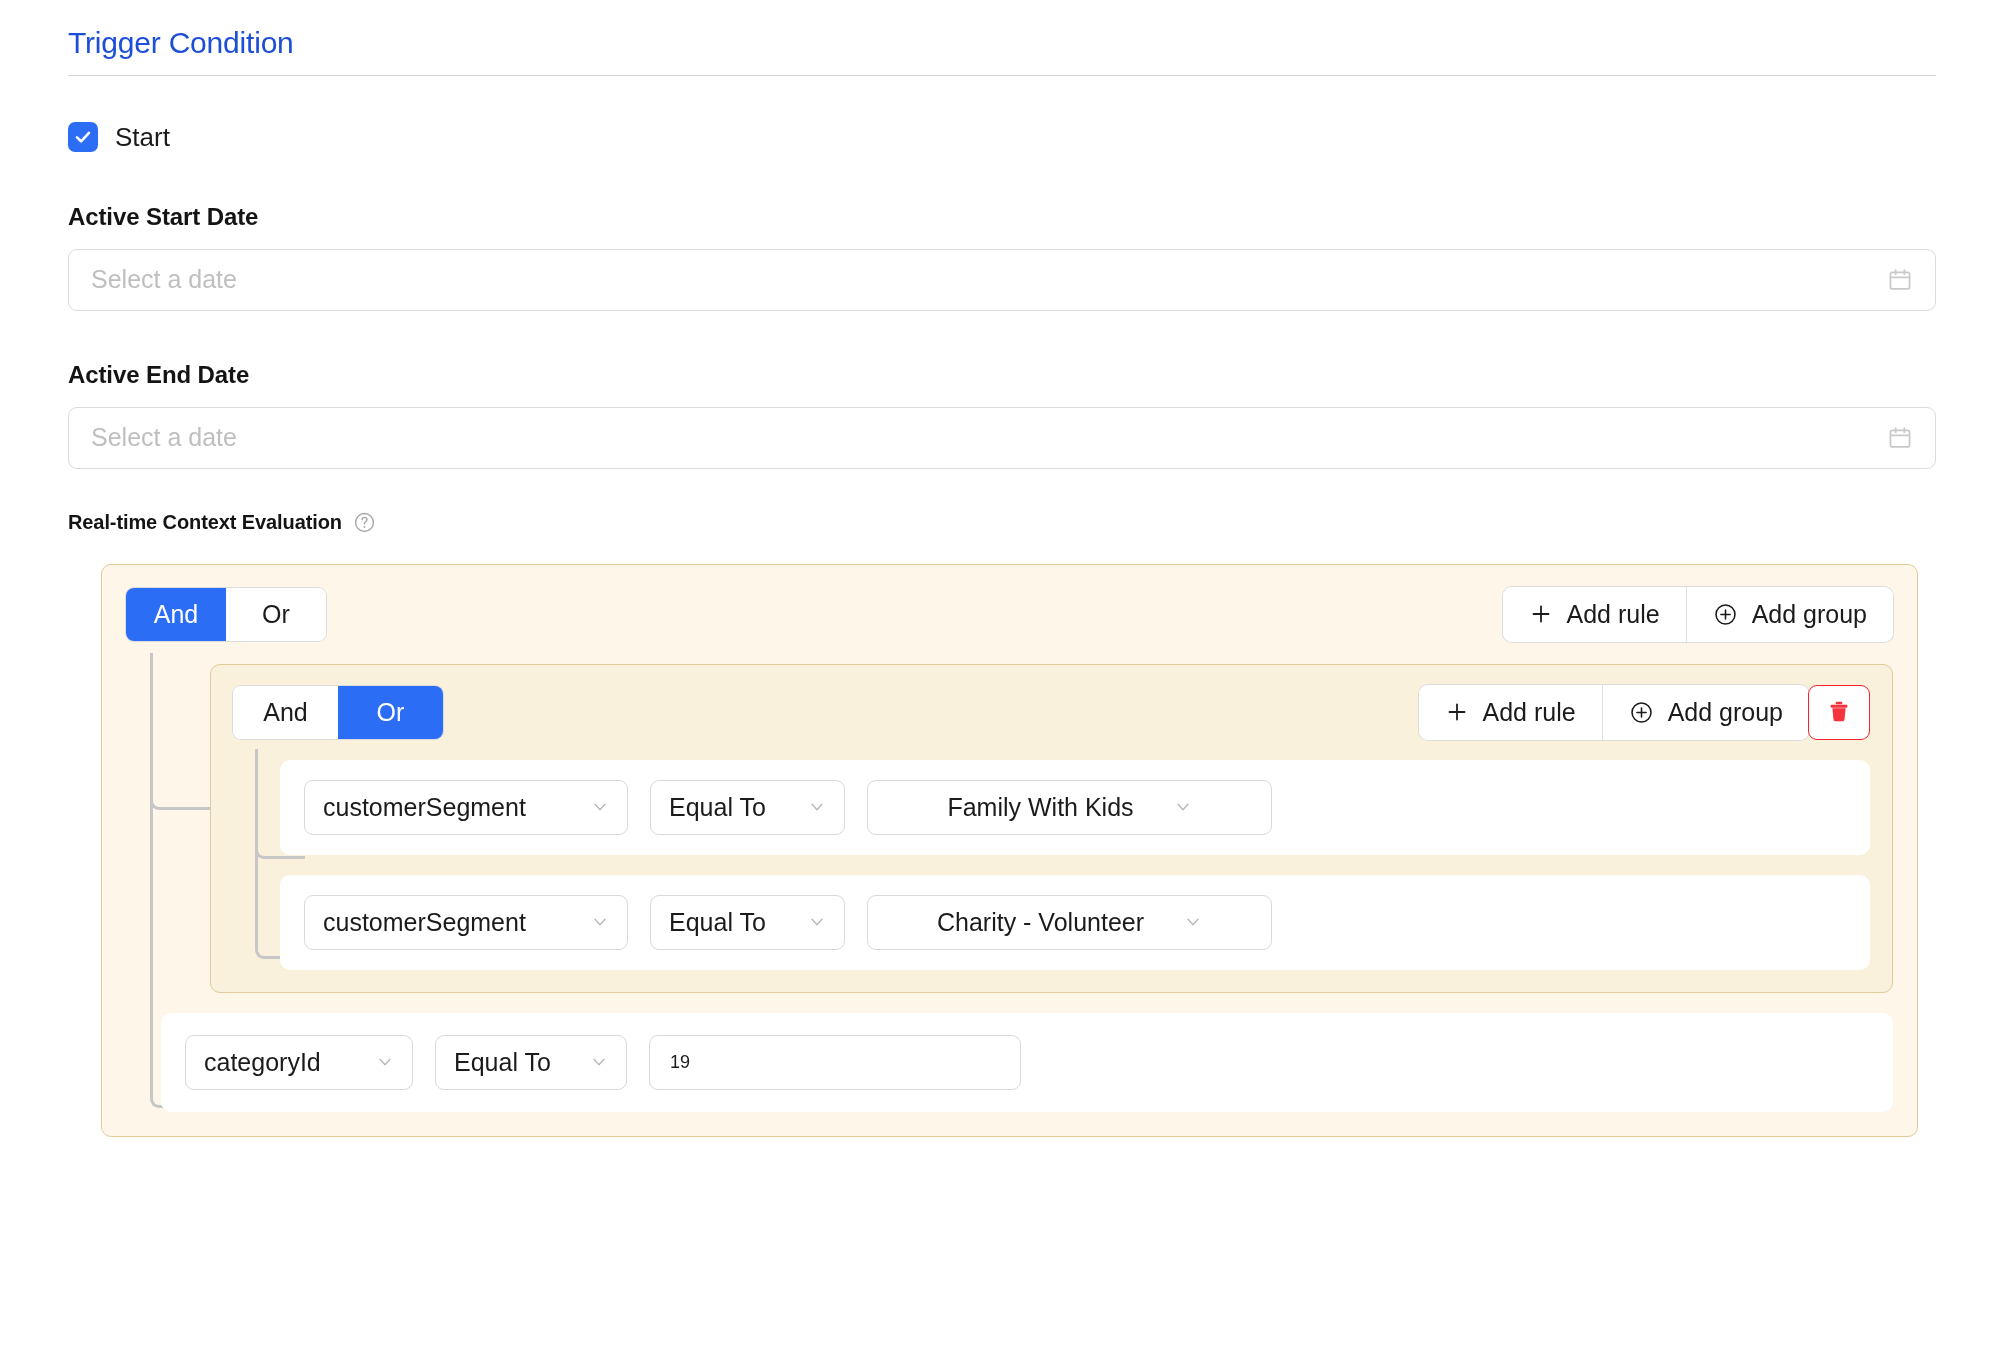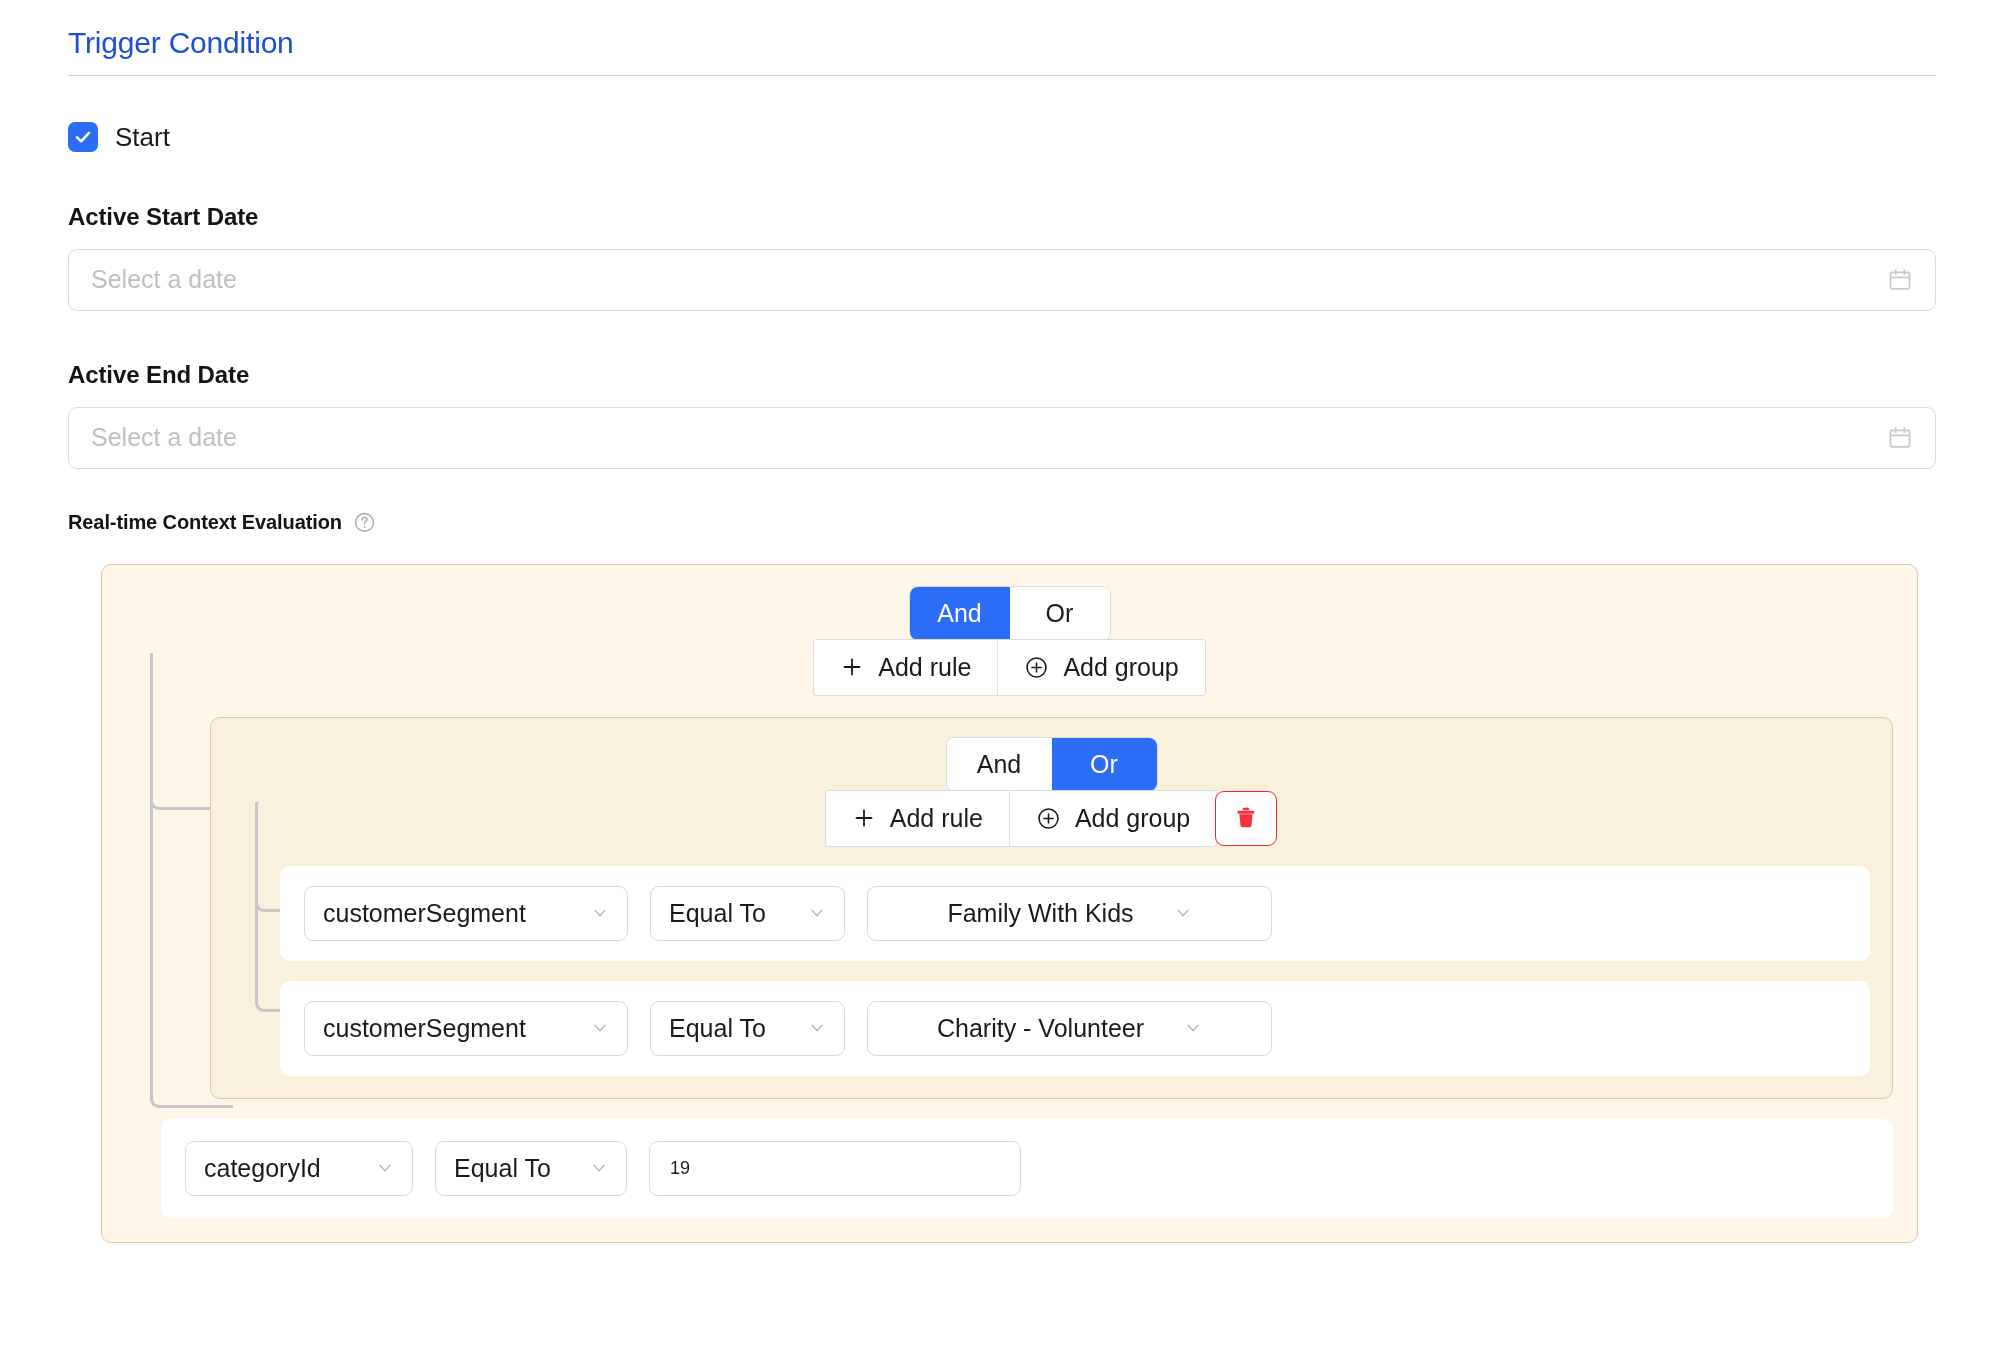--- a/index.html
+++ b/index.html
@@ -110,21 +110,20 @@
     border-radius: 10px;
     padding: 22px 24px 24px 24px;
   }
 
   .group-header {
     display: flex;
     align-items: center;
     justify-content: space-between;
     position: relative;
     z-index: 3;
-    flex-direction: column;
   }
 
   
   .andor {
     display: inline-flex;
     border-radius: 8px;
     overflow: hidden;
     box-shadow: 0 0 0 1px #dcdcdc;
     background: #fff;
     flex: 0 0 auto;
@@ -143,21 +142,21 @@
   .andor .seg.active {
     background: #2b6ef5;
     color: #ffffff;
   }
   .andor.small .seg { width: 105px; font-size: 25px; padding: 12px 0; }
 
   
   .btn-group {
     display: inline-flex;
     align-items: stretch;
-    border-radius: 3px;
+    border-radius: 9px;
     background: #fff;
     box-shadow: 0 0 0 1px #dcdcdc;
     overflow: hidden;
     flex: 0 0 auto;
   }
   .btn-group .btn {
     display: inline-flex;
     align-items: center;
     gap: 14px;
     font-size: 25px;

